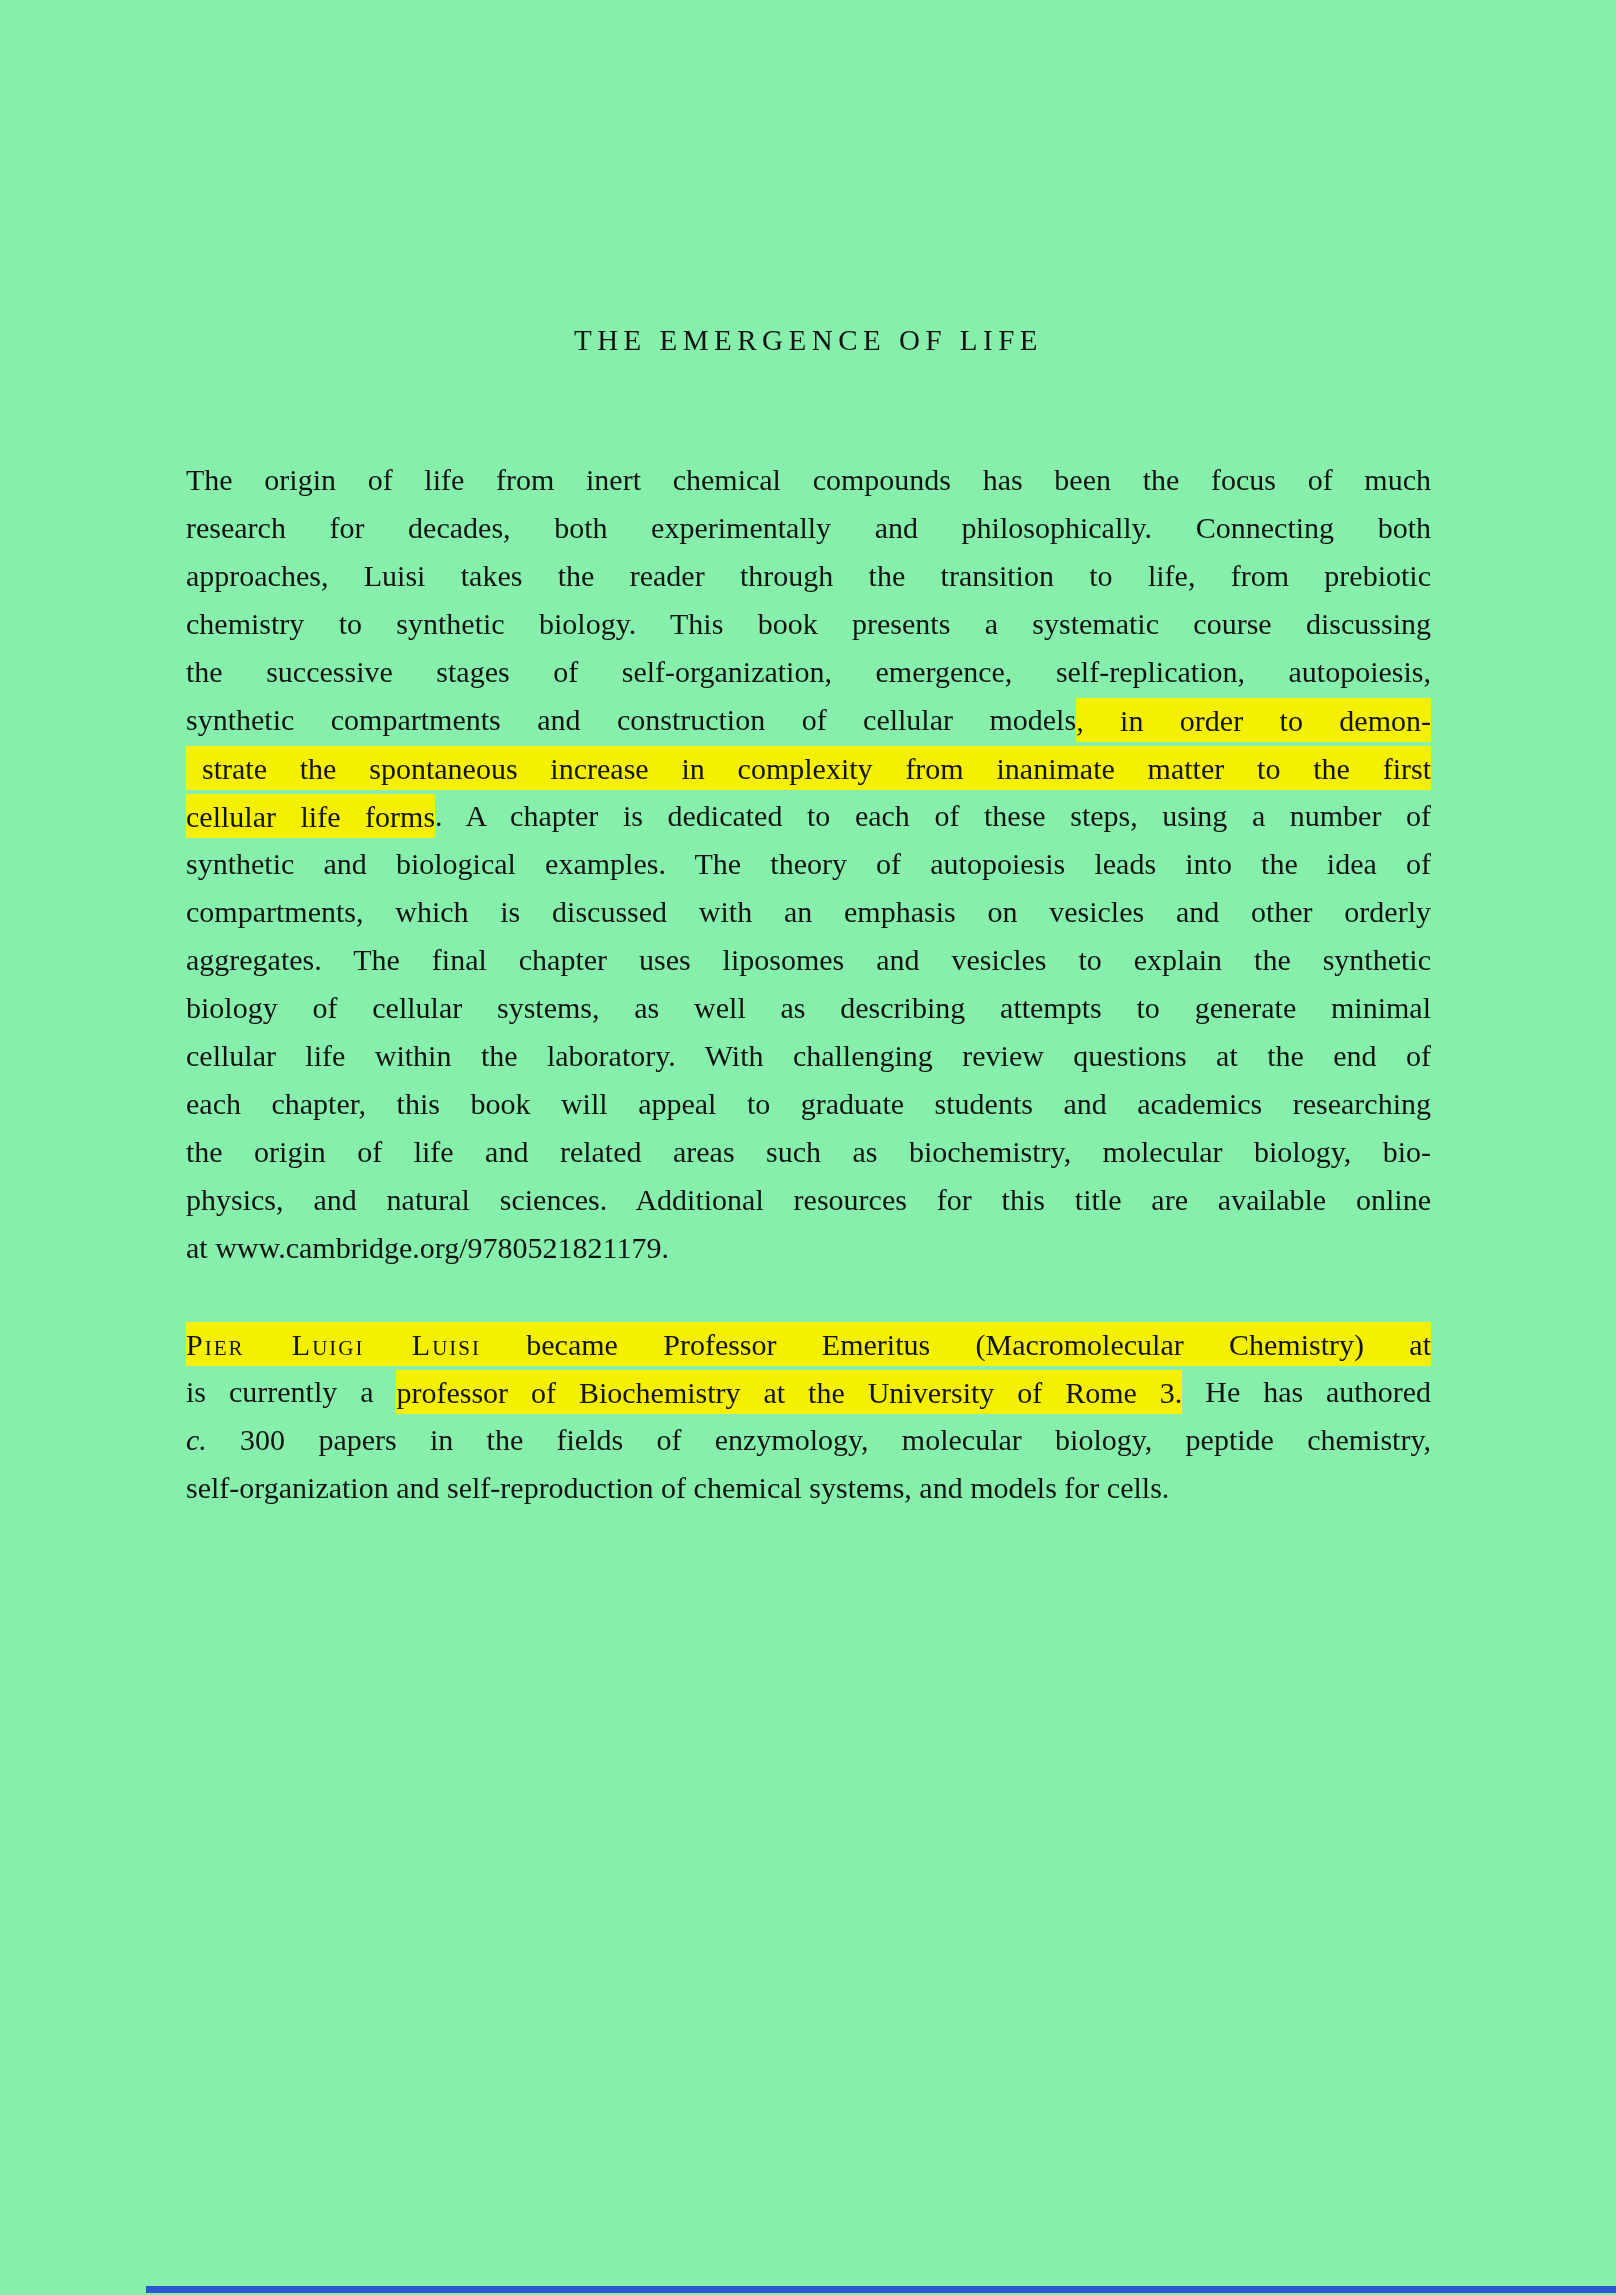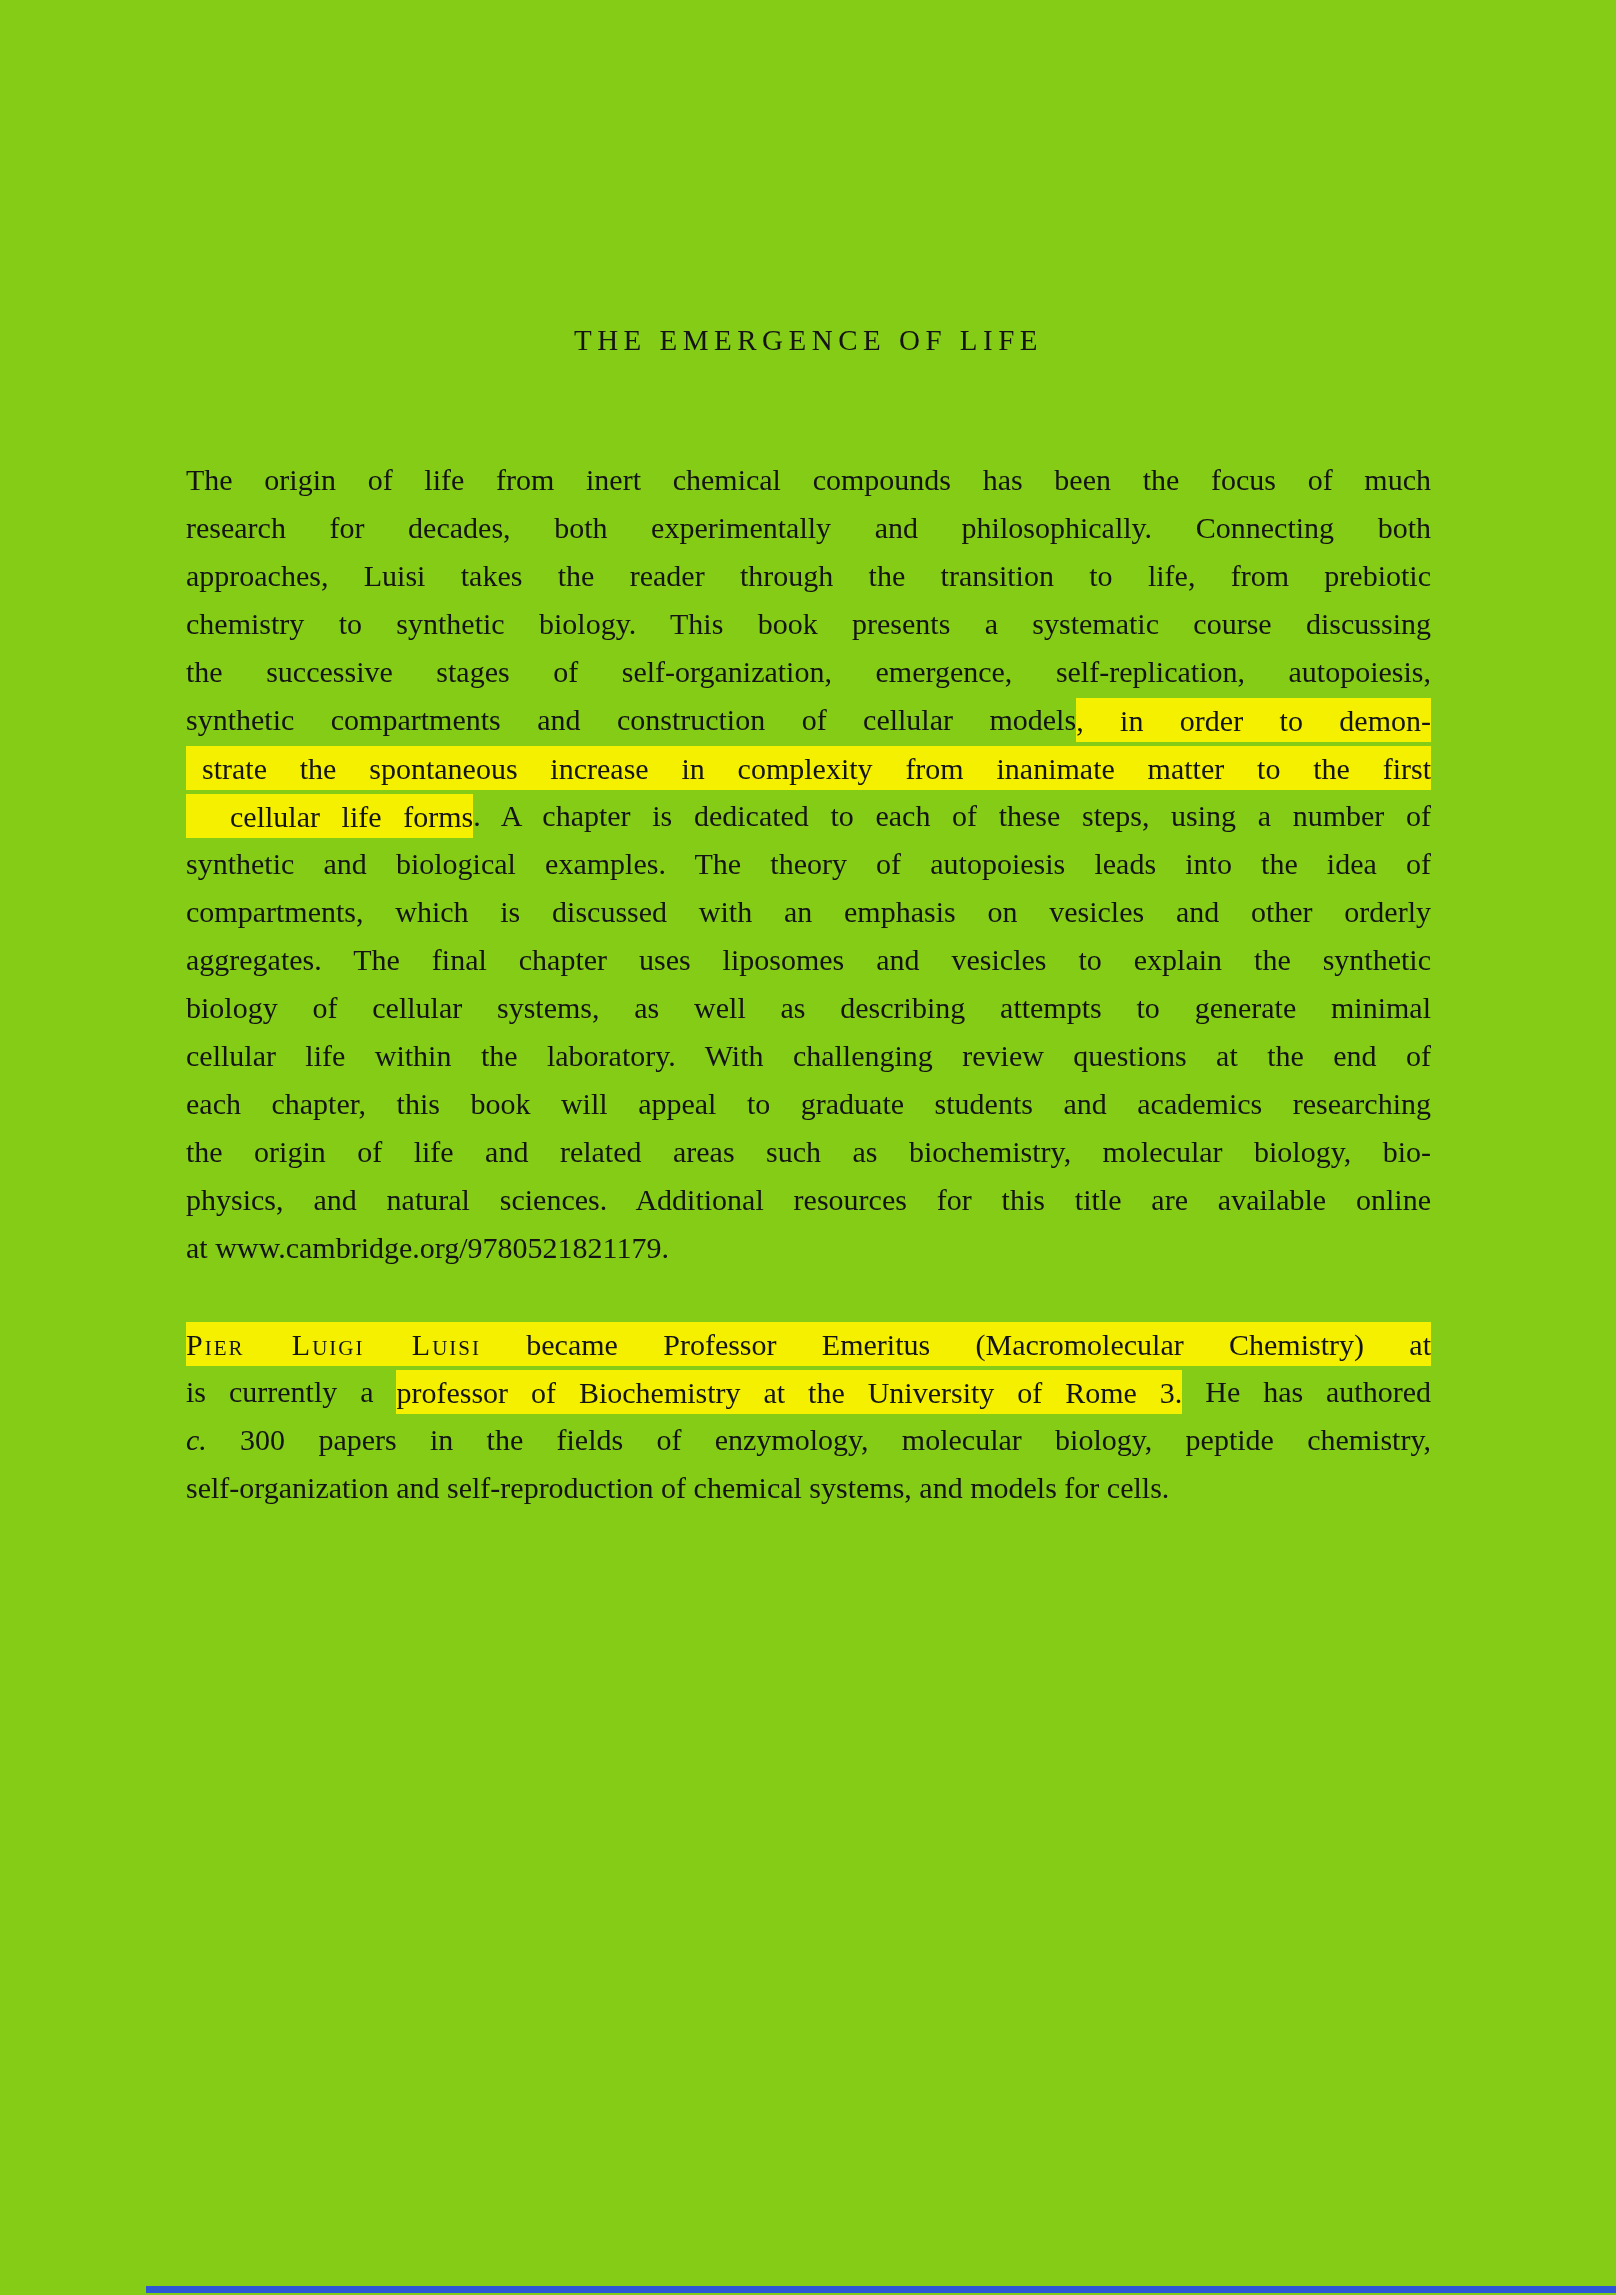--- a/index.html
+++ b/index.html
@@ -54,33 +54,33 @@
     position: absolute;
     left: 146px;
     right: 0;
     bottom: 2.4px;
     height: 6.3px;
   }
 </style>
 </head>
 <body>
 
-<div class="page" style="background: #84cc16;">
+<div class="page" style="background: #86efac;">
 
   <h1 class="title">THE EMERGENCE OF LIFE</h1>
 
   <div class="textcol" id="blurb">
       <div class="line"><span class="seg">The origin of life from inert chemical compounds has been the focus of much</span></div>
       <div class="line"><span class="seg">research for decades, both experimentally and philosophically. Connecting both</span></div>
       <div class="line"><span class="seg">approaches, Luisi takes the reader through the transition to life, from prebiotic</span></div>
       <div class="line"><span class="seg">chemistry to synthetic biology. This book presents a systematic course discussing</span></div>
       <div class="line"><span class="seg">the successive stages of self-organization, emergence, self-replication, autopoiesis,</span></div>
       <div class="line"><span class="seg">synthetic compartments and construction of cellular models</span><span class="seg highlight" style="background-color: rgb(244, 240, 0); margin-top: 32px;">, in order to demon-</span></div>
       <div class="line"><span class="seg highlight" style="background-color: rgb(244, 240, 0); padding-left: 16px;">strate the spontaneous increase in complexity from inanimate matter to the first</span></div>
-      <div class="line"><span class="seg highlight" style="background-color: rgb(244, 240, 0); padding-left: 44px;">cellular life forms</span><span class="seg">. A chapter is dedicated to each of these steps, using a number of</span></div>
+      <div class="line"><span class="seg highlight" style="background-color: rgb(244, 240, 0);">cellular life forms</span><span class="seg">. A chapter is dedicated to each of these steps, using a number of</span></div>
       <div class="line"><span class="seg">synthetic and biological examples. The theory of autopoiesis leads into the idea of</span></div>
       <div class="line"><span class="seg">compartments, which is discussed with an emphasis on vesicles and other orderly</span></div>
       <div class="line"><span class="seg">aggregates. The final chapter uses liposomes and vesicles to explain the synthetic</span></div>
       <div class="line"><span class="seg">biology of cellular systems, as well as describing attempts to generate minimal</span></div>
       <div class="line"><span class="seg">cellular life within the laboratory. With challenging review questions at the end of</span></div>
       <div class="line"><span class="seg">each chapter, this book will appeal to graduate students and academics researching</span></div>
       <div class="line"><span class="seg">the origin of life and related areas such as biochemistry, molecular biology, bio-</span></div>
       <div class="line"><span class="seg">physics, and natural sciences. Additional resources for this title are available online</span></div>
       <div class="line last"><span class="seg">at www.cambridge.org/9780521821179.</span></div>
     </div>

